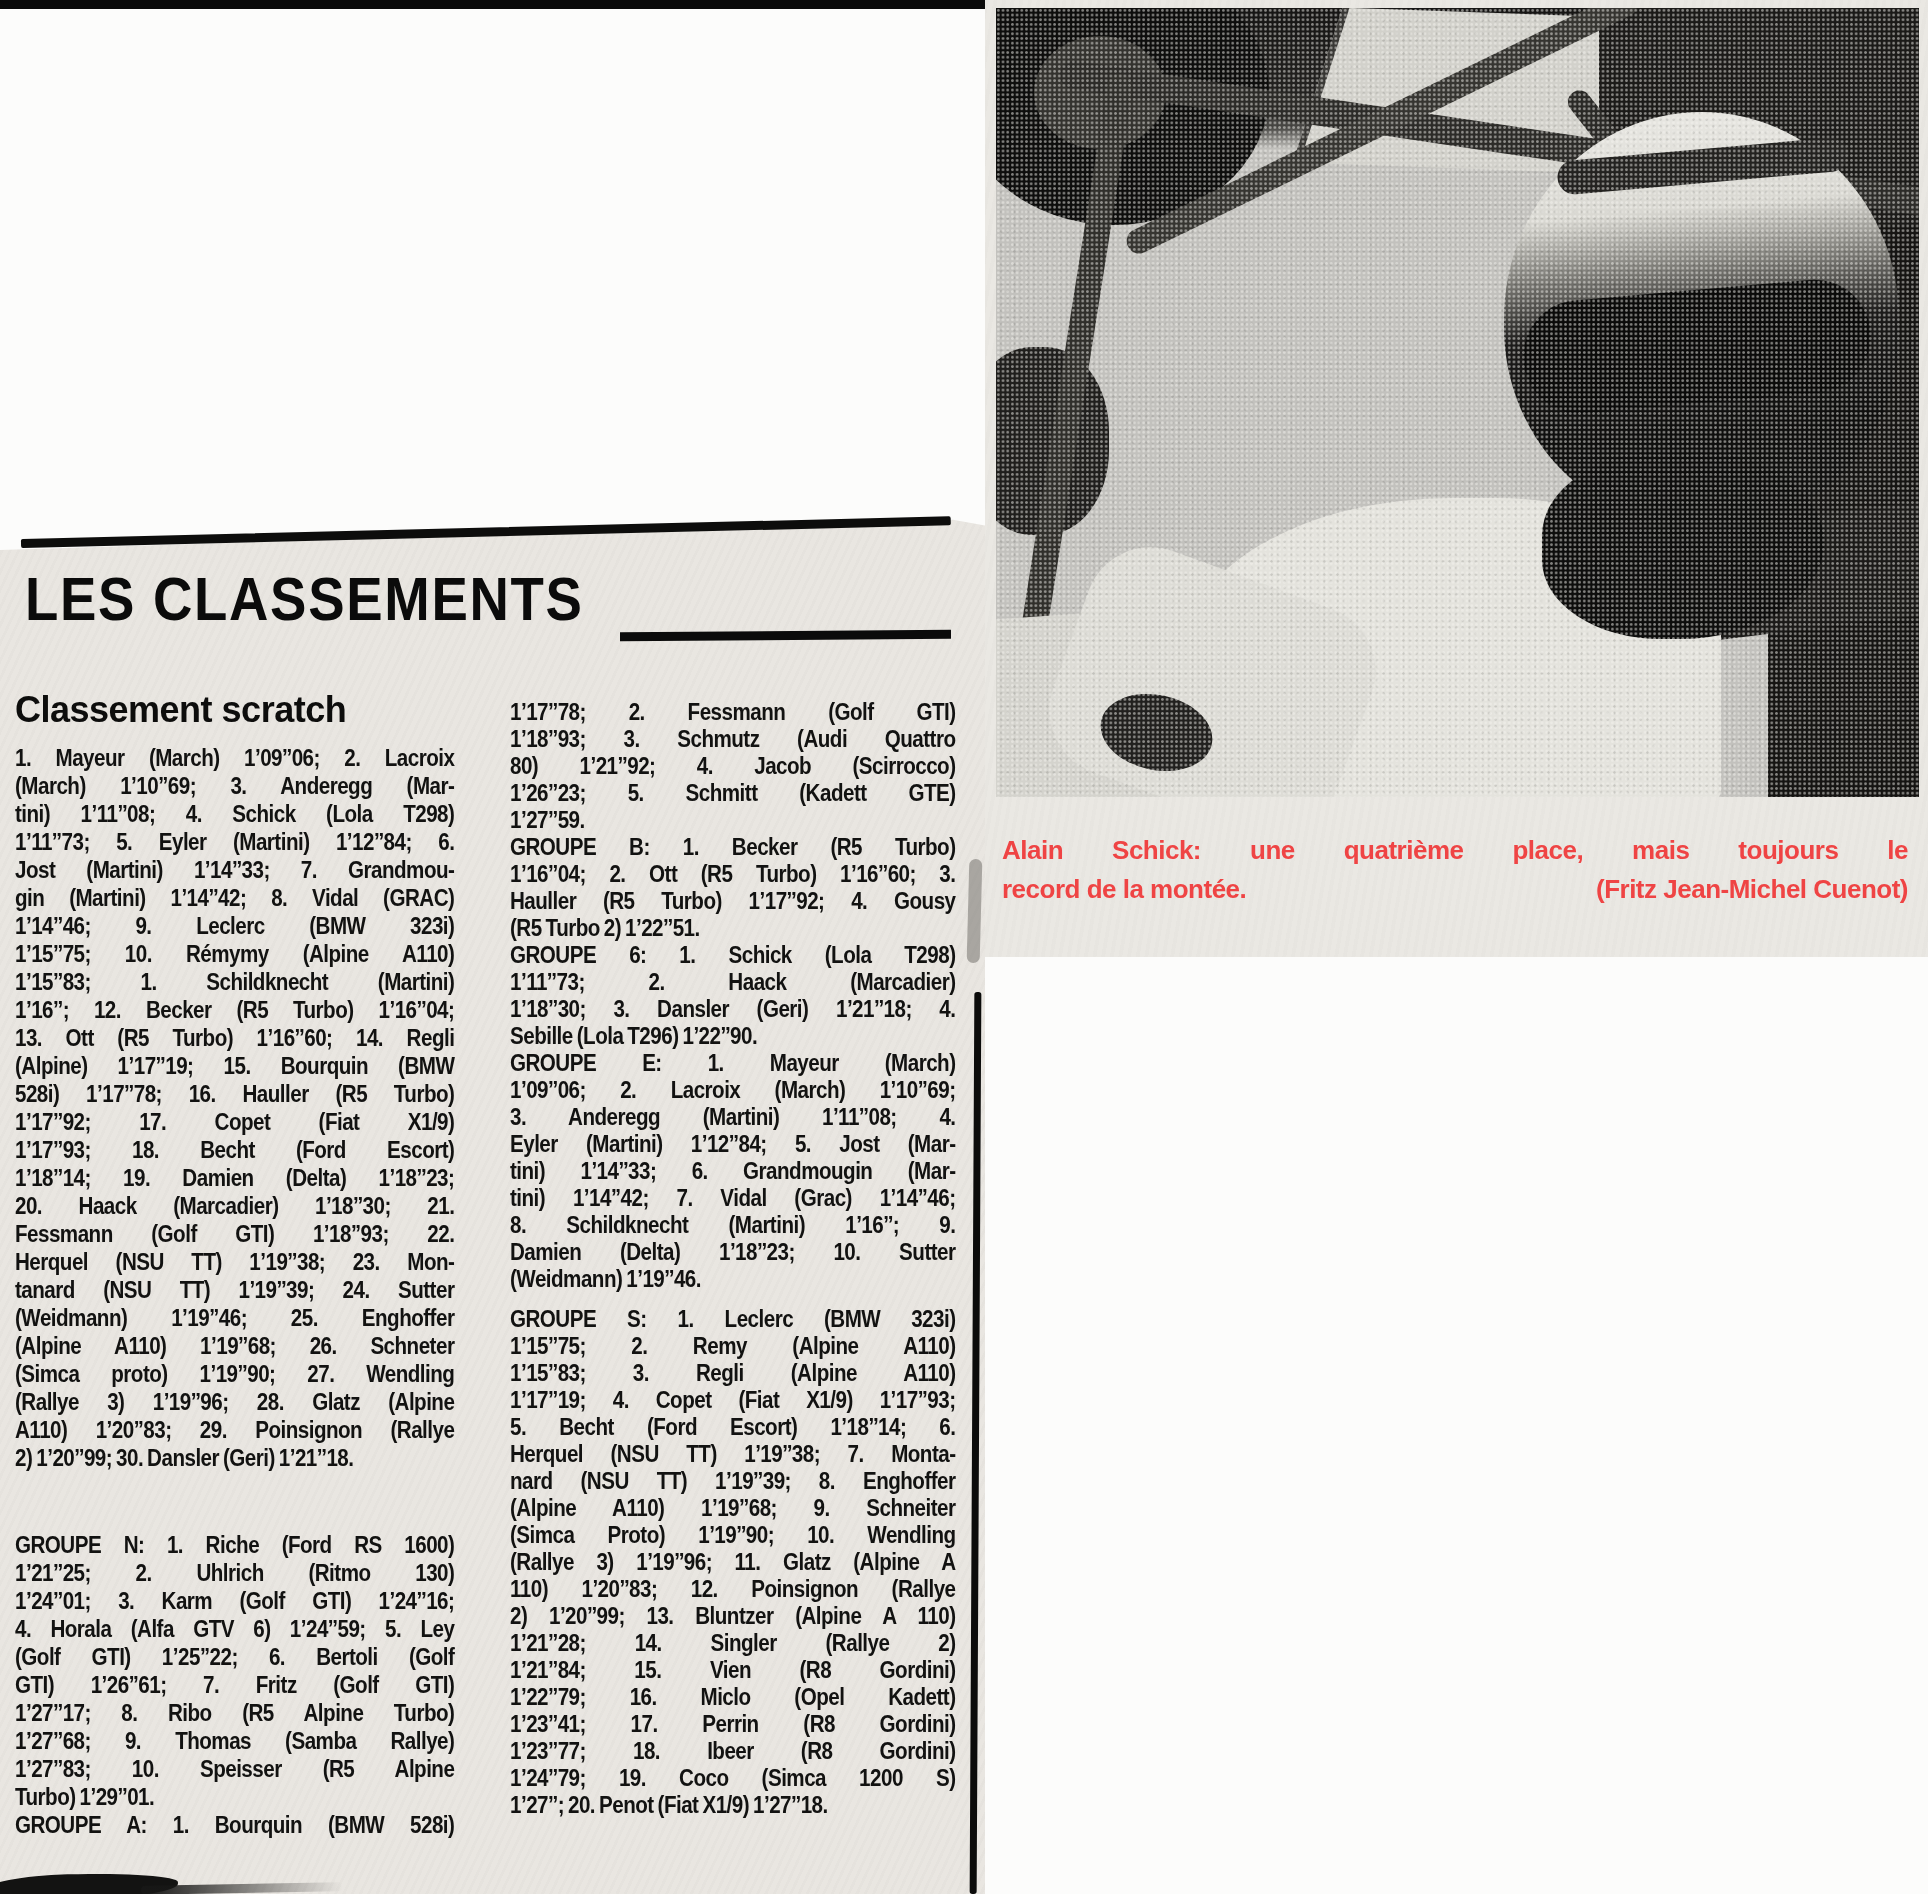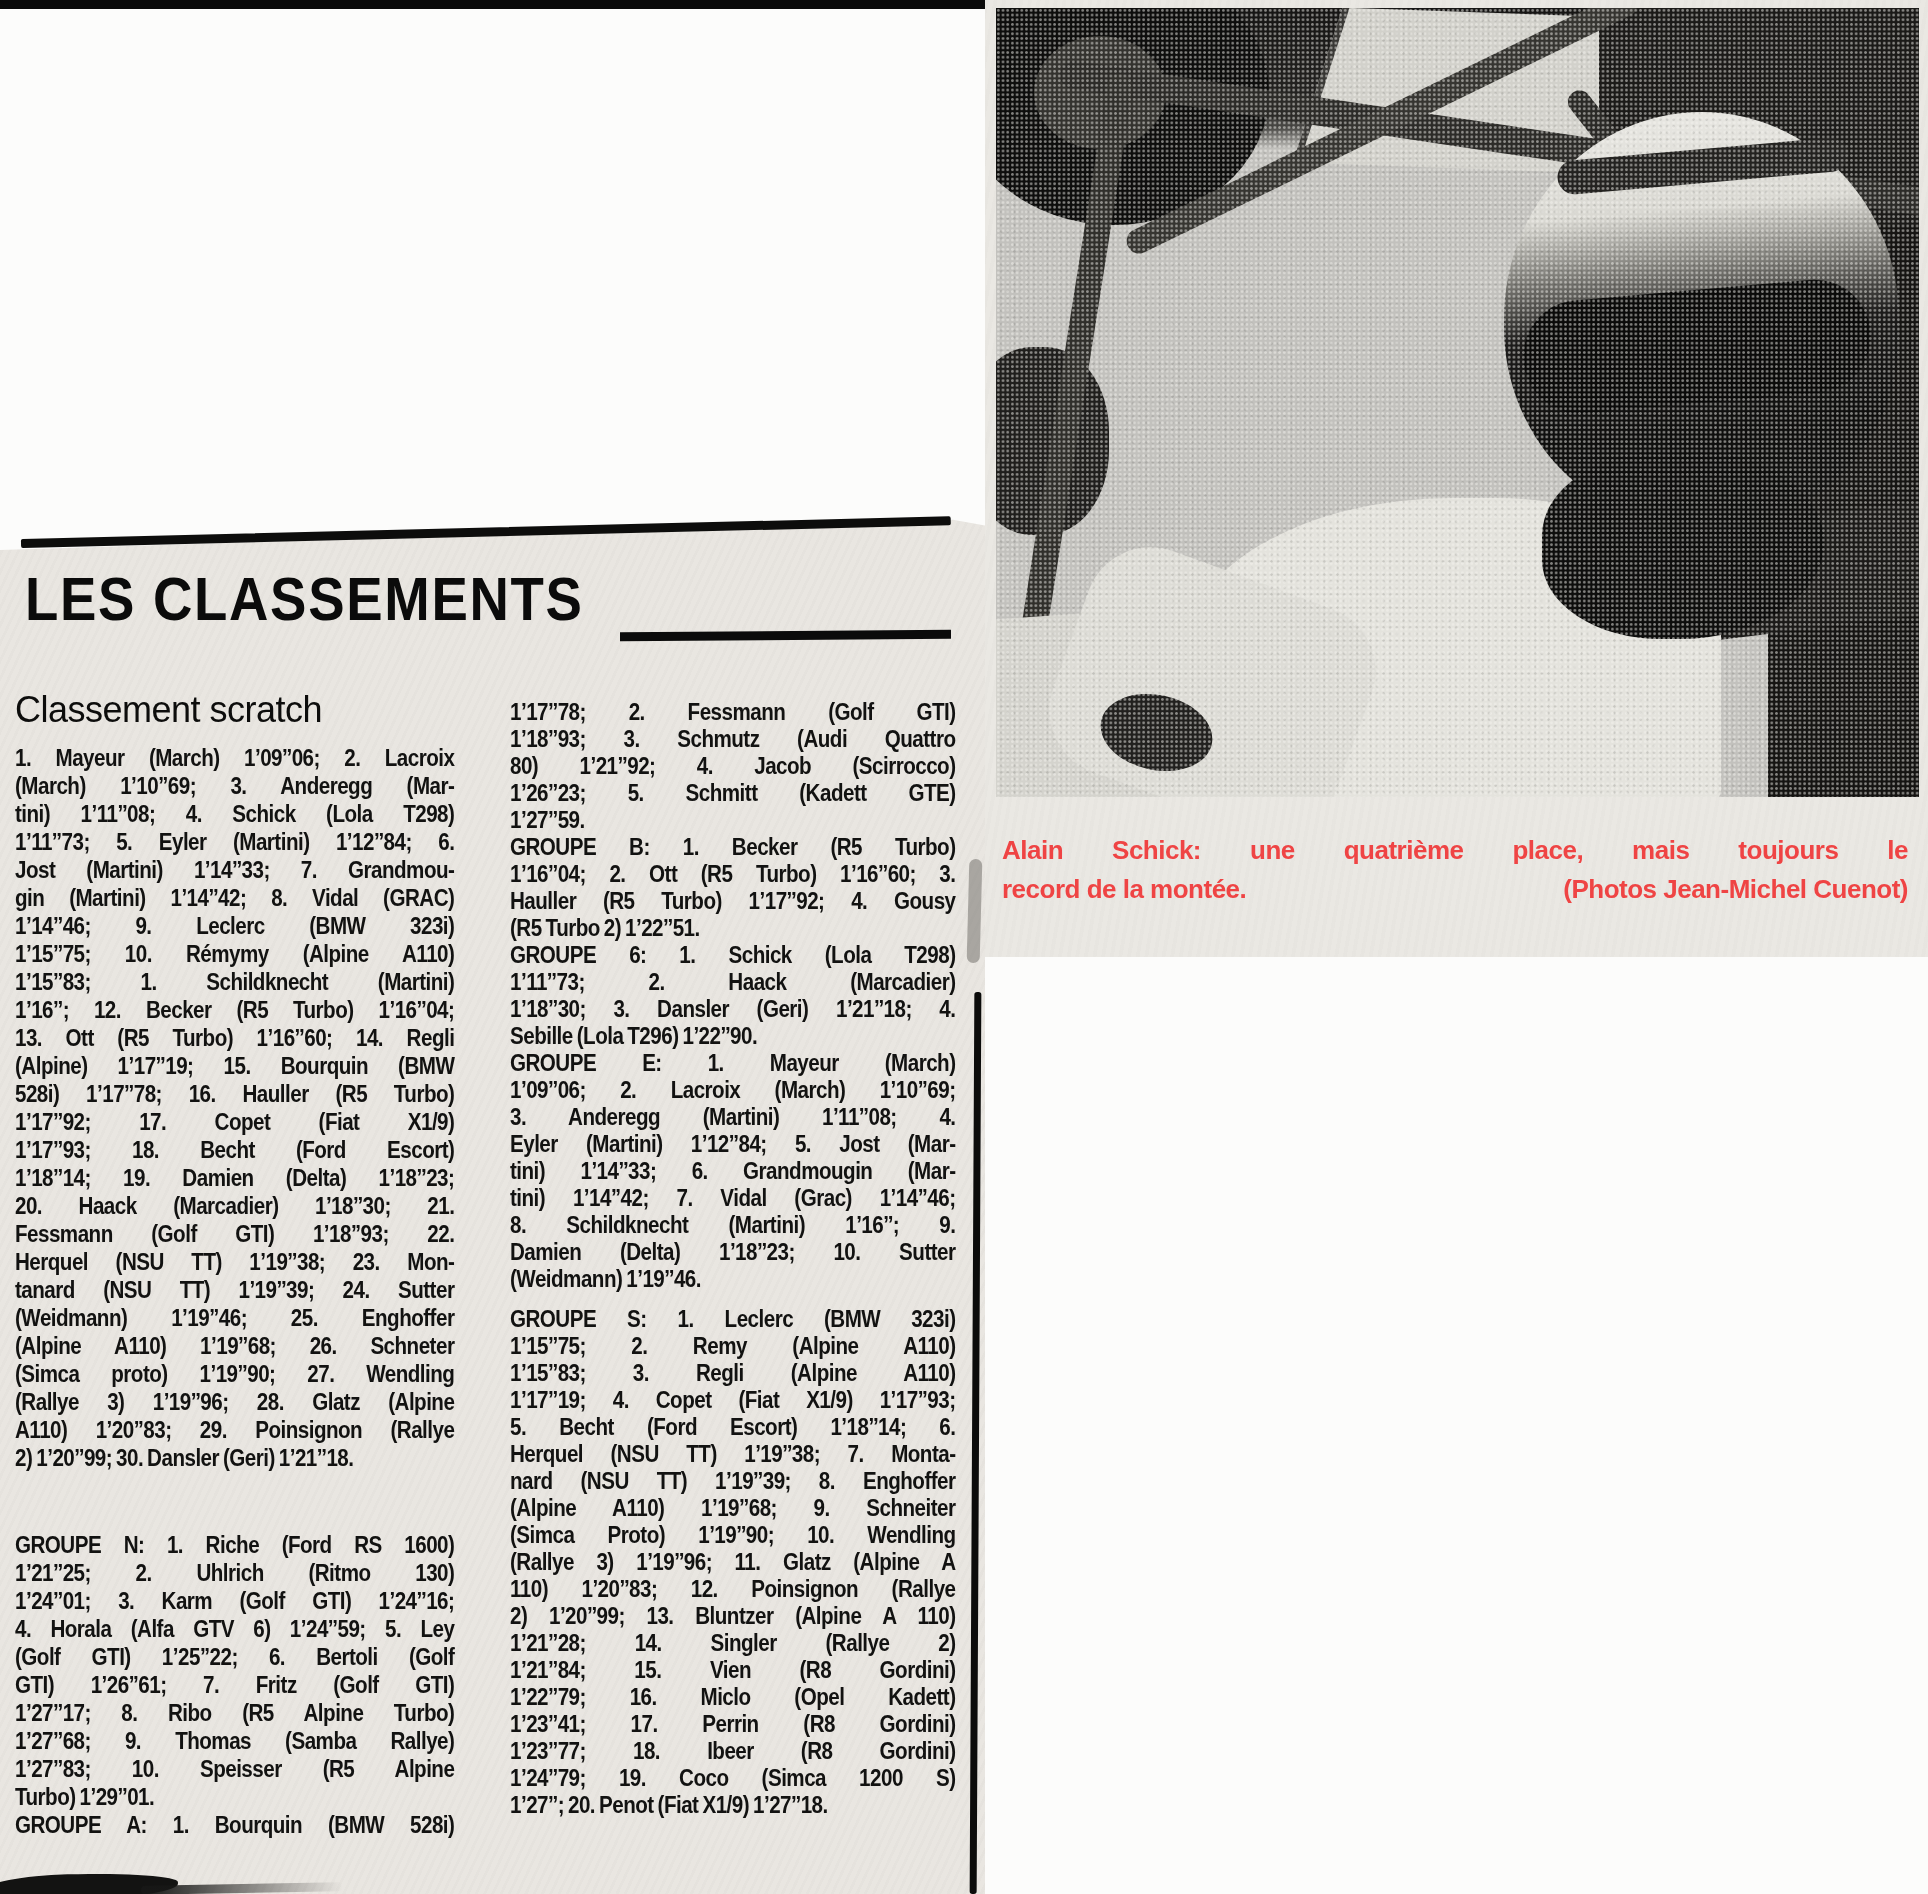--- a/index.html
+++ b/index.html
@@ -17,21 +17,21 @@
   
   .clip-text{position:absolute;left:0;top:516px;width:985px;height:1379px;background:#e9e6e1;
              clip-path:polygon(0 34px,953px 3.8px,985px 9.4px,985px 1379px,0 1379px);
              background-image:repeating-linear-gradient(115deg,rgba(0,0,0,0.015) 0 2.8px,rgba(0,0,0,0) 2.8px 7.5px);}
   .rule-top{position:absolute;left:21px;top:539px;width:930px;height:8.5px;background:#0d0d0c;
             transform:rotate(-1.4deg);transform-origin:left center;border-radius:1.9px;}
   .masthead{position:absolute;left:24.5px;top:563px;font-size:62px;font-weight:700;letter-spacing:1.9px;
             color:#0b0b0b;white-space:nowrap;transform:scaleX(0.88);transform-origin:left top;}
   .masthead-rule{position:absolute;left:620px;top:631px;width:331px;height:9.4px;background:#0b0b0b;
                  transform:rotate(-0.4deg);}
-  .subhead{position:absolute;font-size:36px;font-weight:400;letter-spacing:-0.5px;color:#0d0d0c;white-space:nowrap;}
+  .subhead{position:absolute;font-size:36px;font-weight:700;letter-spacing:-0.5px;color:#0d0d0c;white-space:nowrap;}
   #subhead1{left:15px;top:689px;}
   #subhead2{left:15px;top:1476px;}
 
   .colbody{position:absolute;font-weight:700;font-size:23.5px;line-height:28px;
            letter-spacing:-0.6px;word-spacing:-1.4px;color:#121211;
            transform:scaleX(0.877);transform-origin:left top;}
   #scratch-lines{left:15px;top:744px;width:501px;}
   #groupes-lines{left:15px;top:1531px;width:501px;}
   #midcol{left:510px;top:699px;width:508px;line-height:27px;}
   #mid-lines-s{margin-top:13px;}
@@ -217,21 +217,21 @@
     <div class="ph ph-helmetstripe" data-name="photo-helmet-stripe"></div>
     <div class="ph ph-visor" data-name="photo-helmet-visor"></div>
     <div class="ph ph-beard" data-name="photo-driver-face-shadow"></div>
     <div class="ph ph-halftone" data-name="photo-halftone-texture"></div>
   </div>
 
   <div class="caption" data-name="photo-caption">
     <div class="cap-just" data-name="photo-caption-line1">Alain Schick: une quatrième place, mais toujours le</div>
     <div class="cap-row" data-name="photo-caption-line2">
       <span data-name="photo-caption-text">record de la montée.</span>
-      <span data-name="photo-credit">(Photos Jean-Michel Cuenot)</span>
+      <span data-name="photo-credit">(Fritz Jean-Michel Cuenot)</span>
     </div>
   </div>
 
   <div class="fold-smudge" data-name="paper-fold-smudge"></div>
   <div class="torn-line" data-name="torn-edge-line"></div>
   <div class="bottom-smudge" data-name="scan-bottom-smudge"></div>
   <div class="bottom-smudge-tail" data-name="scan-bottom-smudge-tail"></div>
 
 </div>
 

